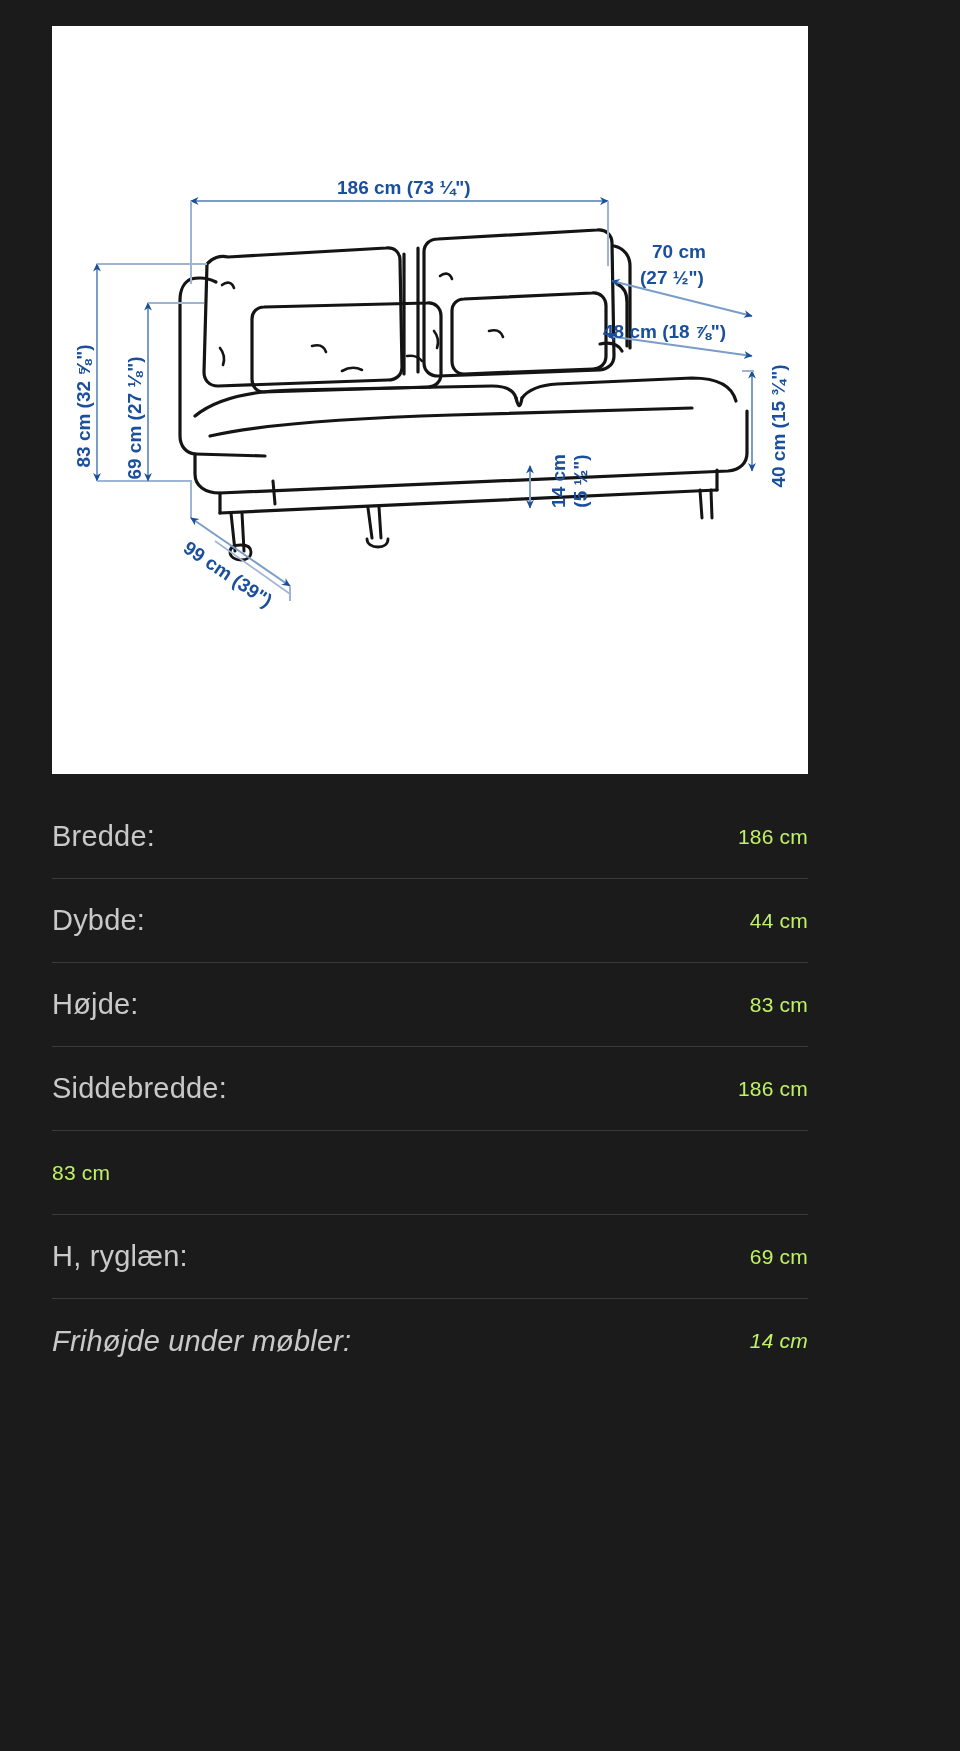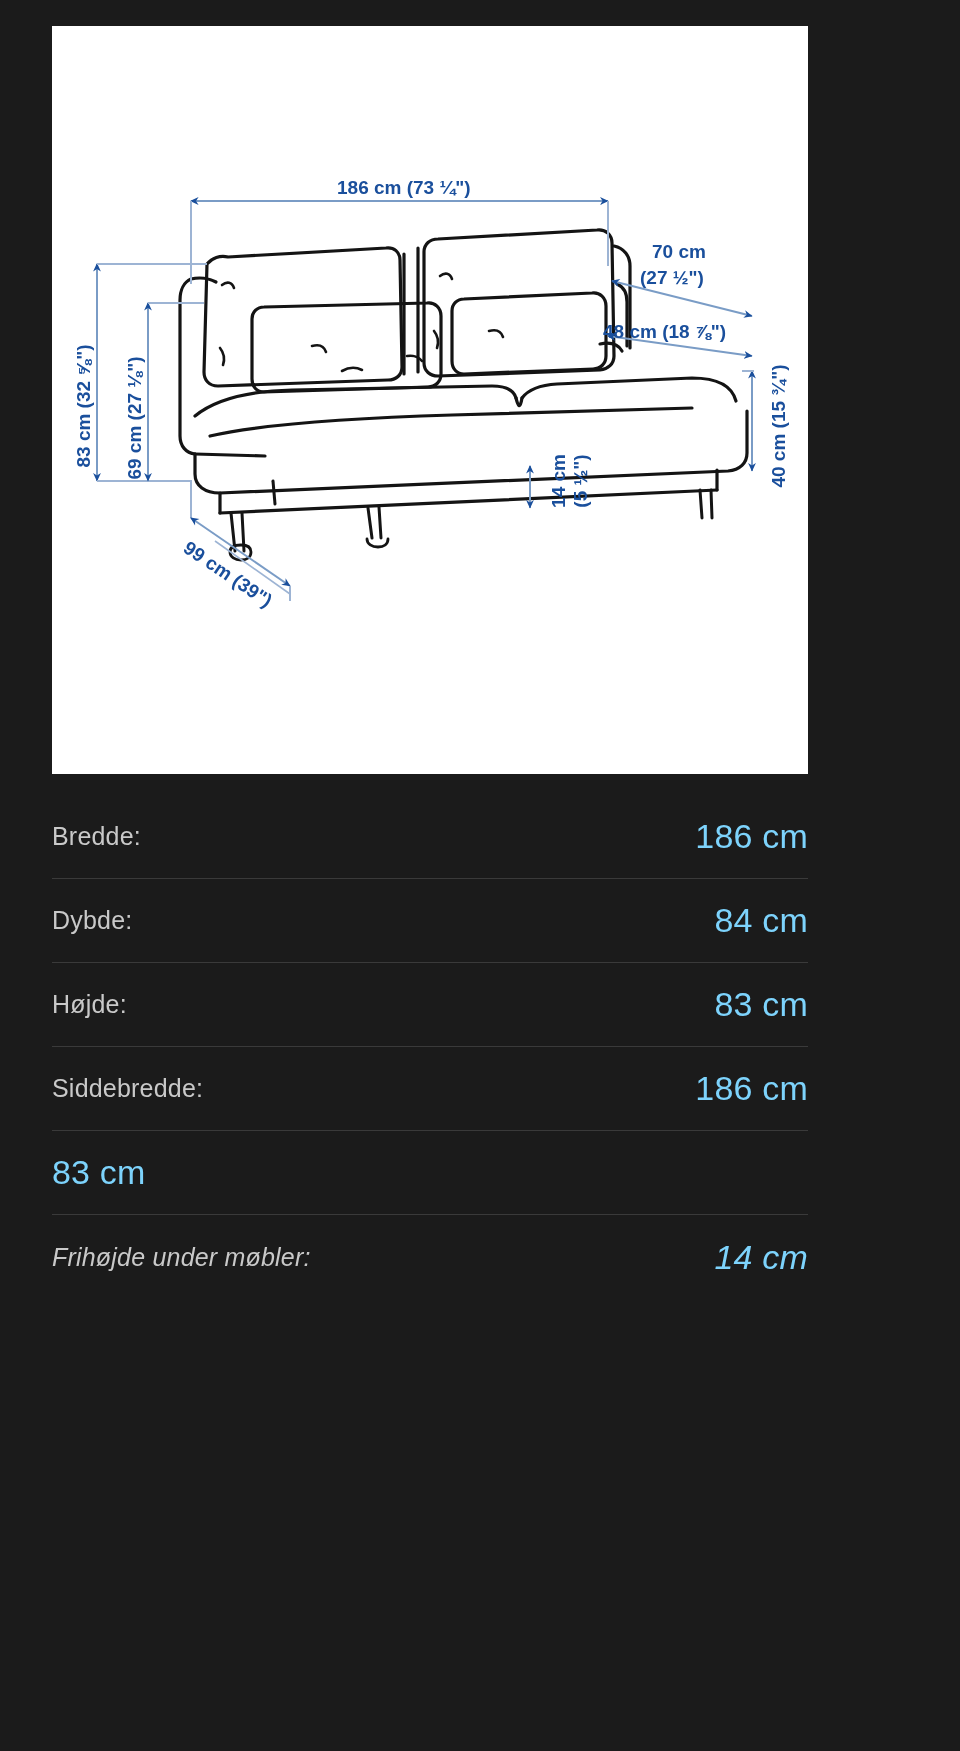--- a/index.html
+++ b/index.html
@@ -38,28 +38,28 @@
   .spec-row {
     position: relative;
     display: flex;
     align-items: center;
     justify-content: space-between;
     height: 84px;
     border-bottom: 1px solid #3a3a3a;
   }
   .spec-row:last-child { border-bottom: none; font-style: italic; }
   .spec-label {
-    font-size: 25px;
+    font-size: 29px;
     color: #c9c9c9;
     letter-spacing: .2px;
     white-space: nowrap;
   }
   .spec-value {
-    font-size: 34px;
-    color: #7dd3fc;
+    font-size: 21px;
+    color: #bef264;
     letter-spacing: .2px;
     white-space: nowrap;
   }
 </style>
 </head>
 <body>
 
 <div class="page">
 
   <div class="diagram-panel">
@@ -198,39 +198,43 @@
 
   <div class="spec-table">
 
     <div class="spec-row">
       <span class="spec-label">Bredde:</span>
       <span class="spec-value">186 cm</span>
     </div>
 
     <div class="spec-row">
       <span class="spec-label">Dybde:</span>
-      <span class="spec-value">84 cm</span>
+      <span class="spec-value">44 cm</span>
     </div>
 
     <div class="spec-row">
       <span class="spec-label">Højde:</span>
       <span class="spec-value">83 cm</span>
     </div>
 
     <div class="spec-row">
       <span class="spec-label">Siddebredde:</span>
       <span class="spec-value">186 cm</span>
     </div>
 
 
 
     <div class="spec-row">
       <span class="spec-value">83 cm</span>
     </div>
 
+    <div class="spec-row">
+      <span class="spec-label">H, ryglæn:</span>
+      <span class="spec-value">69 cm</span>
+    </div>
 
     <div class="spec-row">
       <span class="spec-label">Frihøjde under møbler:</span>
       <span class="spec-value">14 cm</span>
     </div>
 
   </div>
 
 </div>
 

